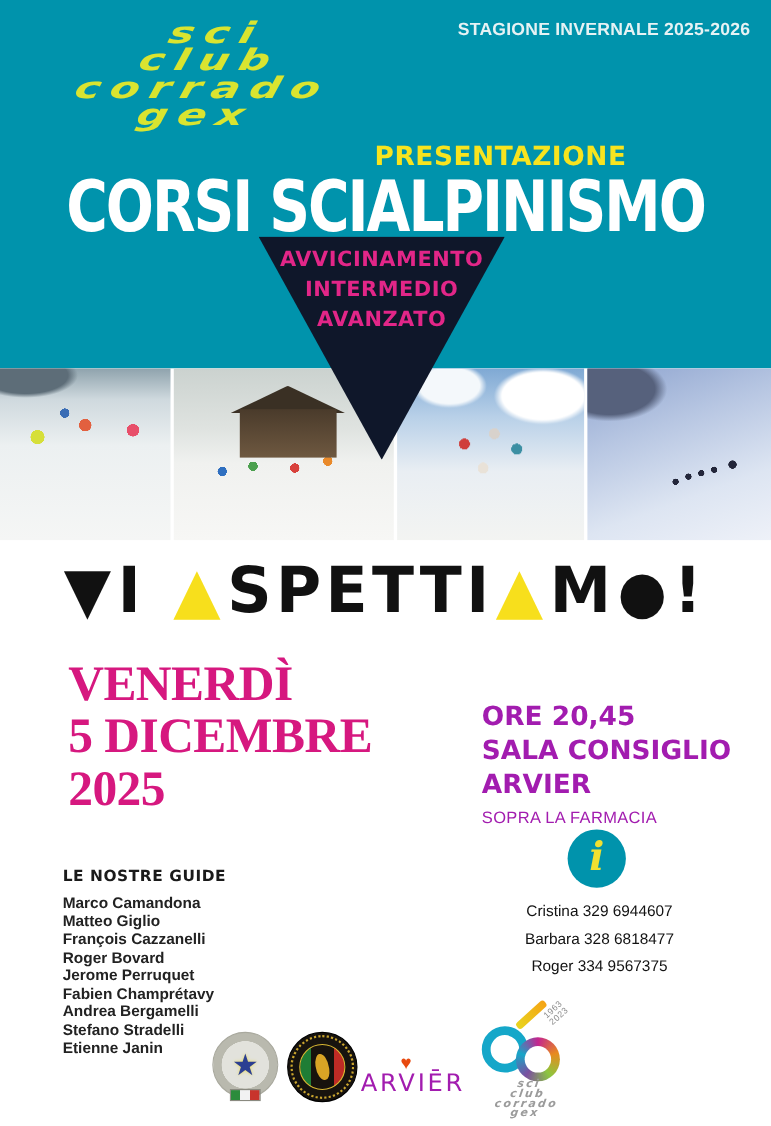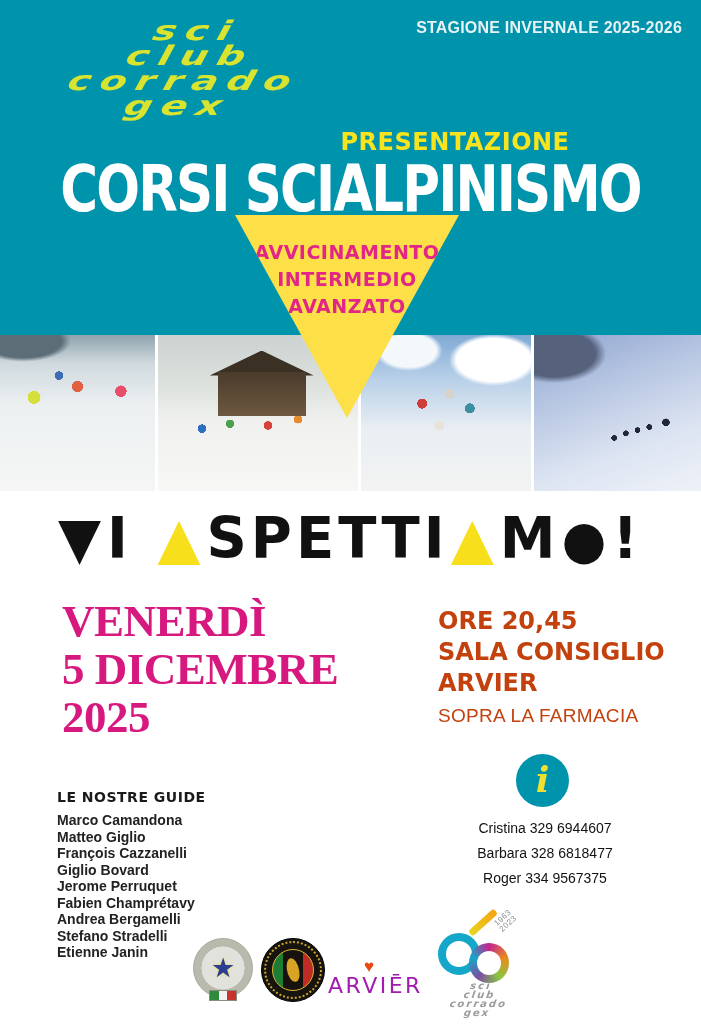--- a/index.html
+++ b/index.html
@@ -24,23 +24,23 @@
     color:#f7e41f;font-family:"DejaVu Sans",sans-serif;font-weight:bold;
     font-size:24px;letter-spacing:0.5px;z-index:4;
   }
   .title{
     position:absolute;left:0;top:156px;width:701px;text-align:center;color:#ffffff;
     font-family:"DejaVu Sans",sans-serif;font-weight:bold;font-size:56px;letter-spacing:-2px;
     transform:scale(0.92,1.15);transform-origin:50% 50%;z-index:4;white-space:nowrap;
   }
   
   .level-triangle{
-    position:absolute;left:235px;top:215px;width:224px;height:203px;background:#fde047;
+    position:absolute;left:235px;top:215px;width:224px;height:203px;background:#0f172a;
     clip-path:polygon(0 0,100% 0,50% 100%);z-index:3;text-align:center;
-    padding-top:24px;box-sizing:border-box;
+    padding-top:8px;box-sizing:border-box;
   }
   .level{
     color:#e22688;font-family:"DejaVu Sans",sans-serif;font-weight:bold;
     font-size:19px;line-height:27px;letter-spacing:0.5px;
   }
   
   .photos{position:absolute;left:0;top:335px;width:701px;height:156px;display:flex;gap:3px;z-index:1;background:#fff;}
   .photo{height:100%;position:relative;overflow:hidden;}
   .photo1{width:155px;
     background-image:
@@ -90,23 +90,23 @@
   }
   .w-shape{margin:0 2px;}
   .w-tri{color:#f7df1c;}
   .w-dot{font-size:0.92em;}
   
   .date{
     position:absolute;left:62px;top:597px;color:#d6187f;
     font-family:Liberation Serif, serif;font-weight:bold;font-size:45px;line-height:48px;
     letter-spacing:-0.5px;
   }
-  .venue{position:absolute;left:438px;top:606px;color:#c2410c;}
+  .venue{position:absolute;left:438px;top:636px;color:#a21caf;}
   .venue-big{font-family:"DejaVu Sans",sans-serif;font-weight:bold;font-size:24px;line-height:31px;}
-  .venue-note{font-size:19px;font-weight:normal;margin-top:6px;letter-spacing:0.3px;}
+  .venue-note{font-size:15px;font-weight:normal;margin-top:6px;letter-spacing:0.3px;}
   
   .guides{position:absolute;left:57px;top:789px;color:#1a1a1a;}
   .guides-heading{font-family:"DejaVu Sans",sans-serif;font-weight:bold;font-size:14px;letter-spacing:0.5px;margin-bottom:7px;}
   .guide-name{font-size:14px;line-height:16.5px;color:#222;font-weight:bold;}
   
   .info-badge{
     position:absolute;left:516px;top:754px;width:53px;height:53px;border-radius:50%;
     background:#0093ac;display:flex;align-items:center;justify-content:center;
   }
   .info-badge span{
@@ -207,21 +207,21 @@
     <div class="venue-big">SALA CONSIGLIO</div>
     <div class="venue-big">ARVIER</div>
     <div class="venue-note">SOPRA LA FARMACIA</div>
   </div>
 
   <div class="guides">
     <div class="guides-heading">LE NOSTRE GUIDE</div>
     <div class="guide-name">Marco Camandona</div>
     <div class="guide-name">Matteo Giglio</div>
     <div class="guide-name">François Cazzanelli</div>
-    <div class="guide-name">Giglio Bovard</div>
+    <div class="guide-name">Roger Bovard</div>
     <div class="guide-name">Jerome Perruquet</div>
     <div class="guide-name">Fabien Champrétavy</div>
     <div class="guide-name">Andrea Bergamelli</div>
     <div class="guide-name">Stefano Stradelli</div>
     <div class="guide-name">Etienne Janin</div>
   </div>
 
   <div class="info-badge">
     <span>i</span>
   </div>

